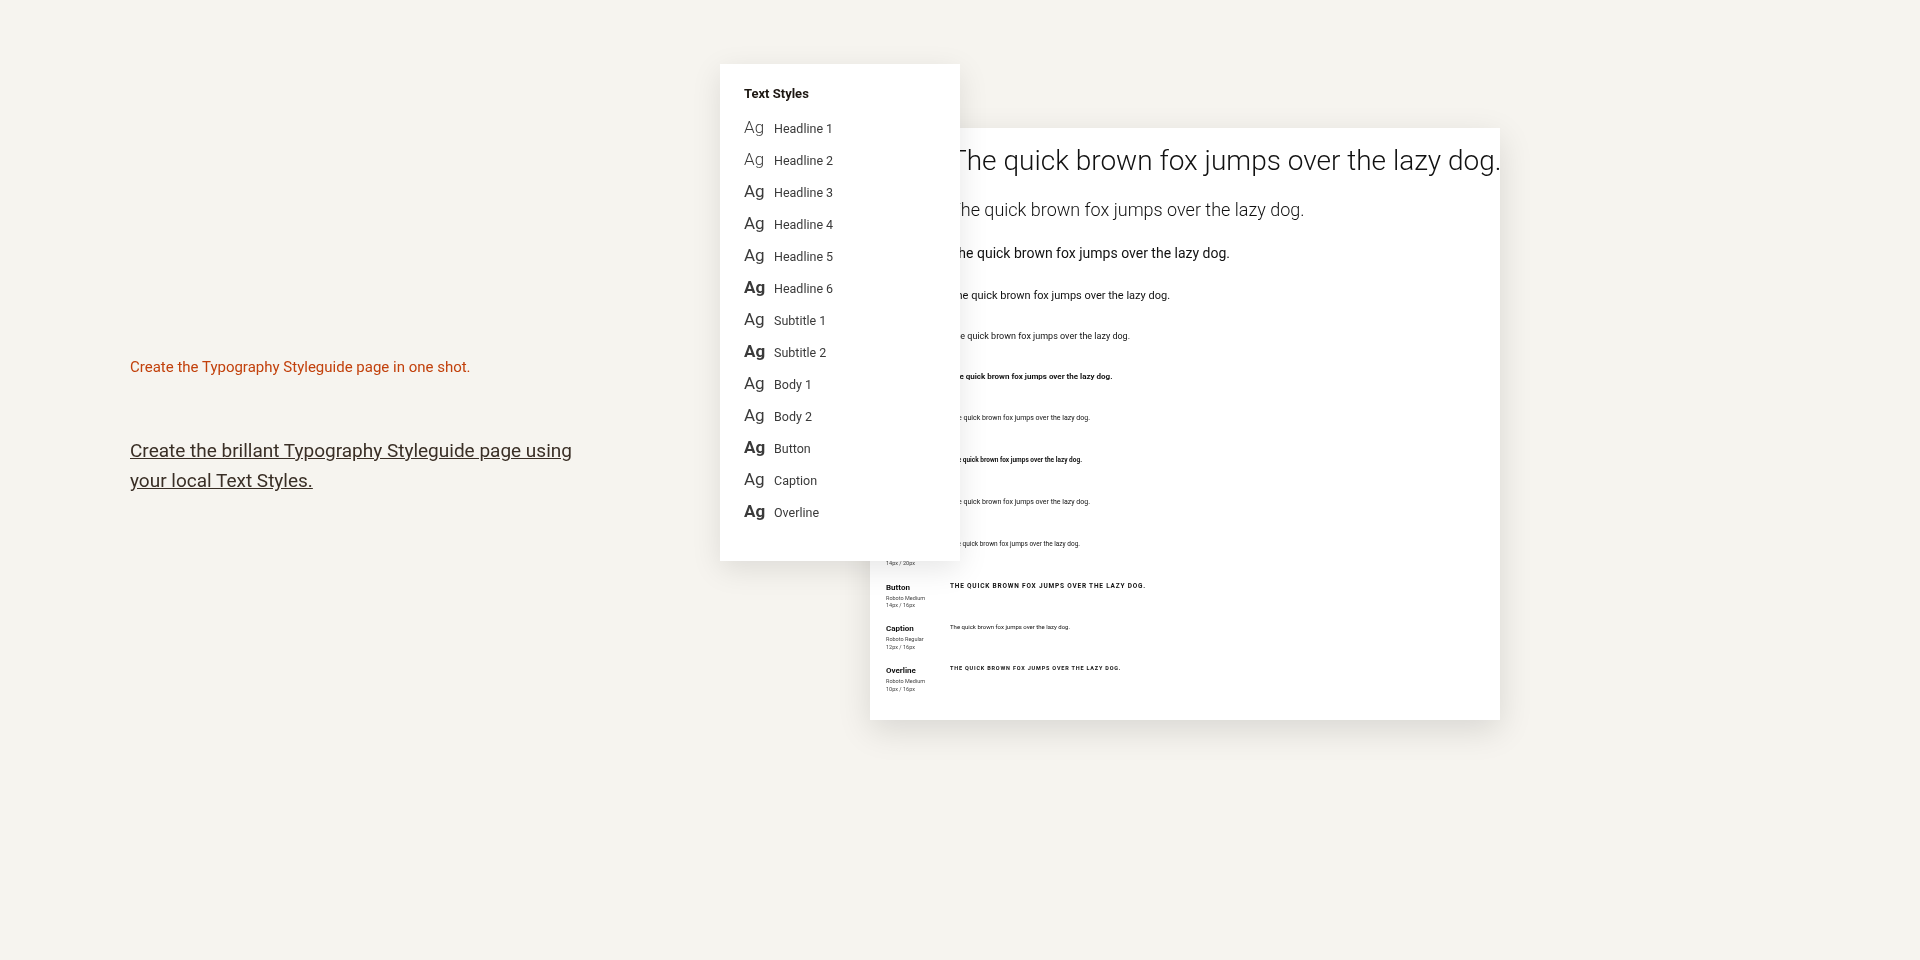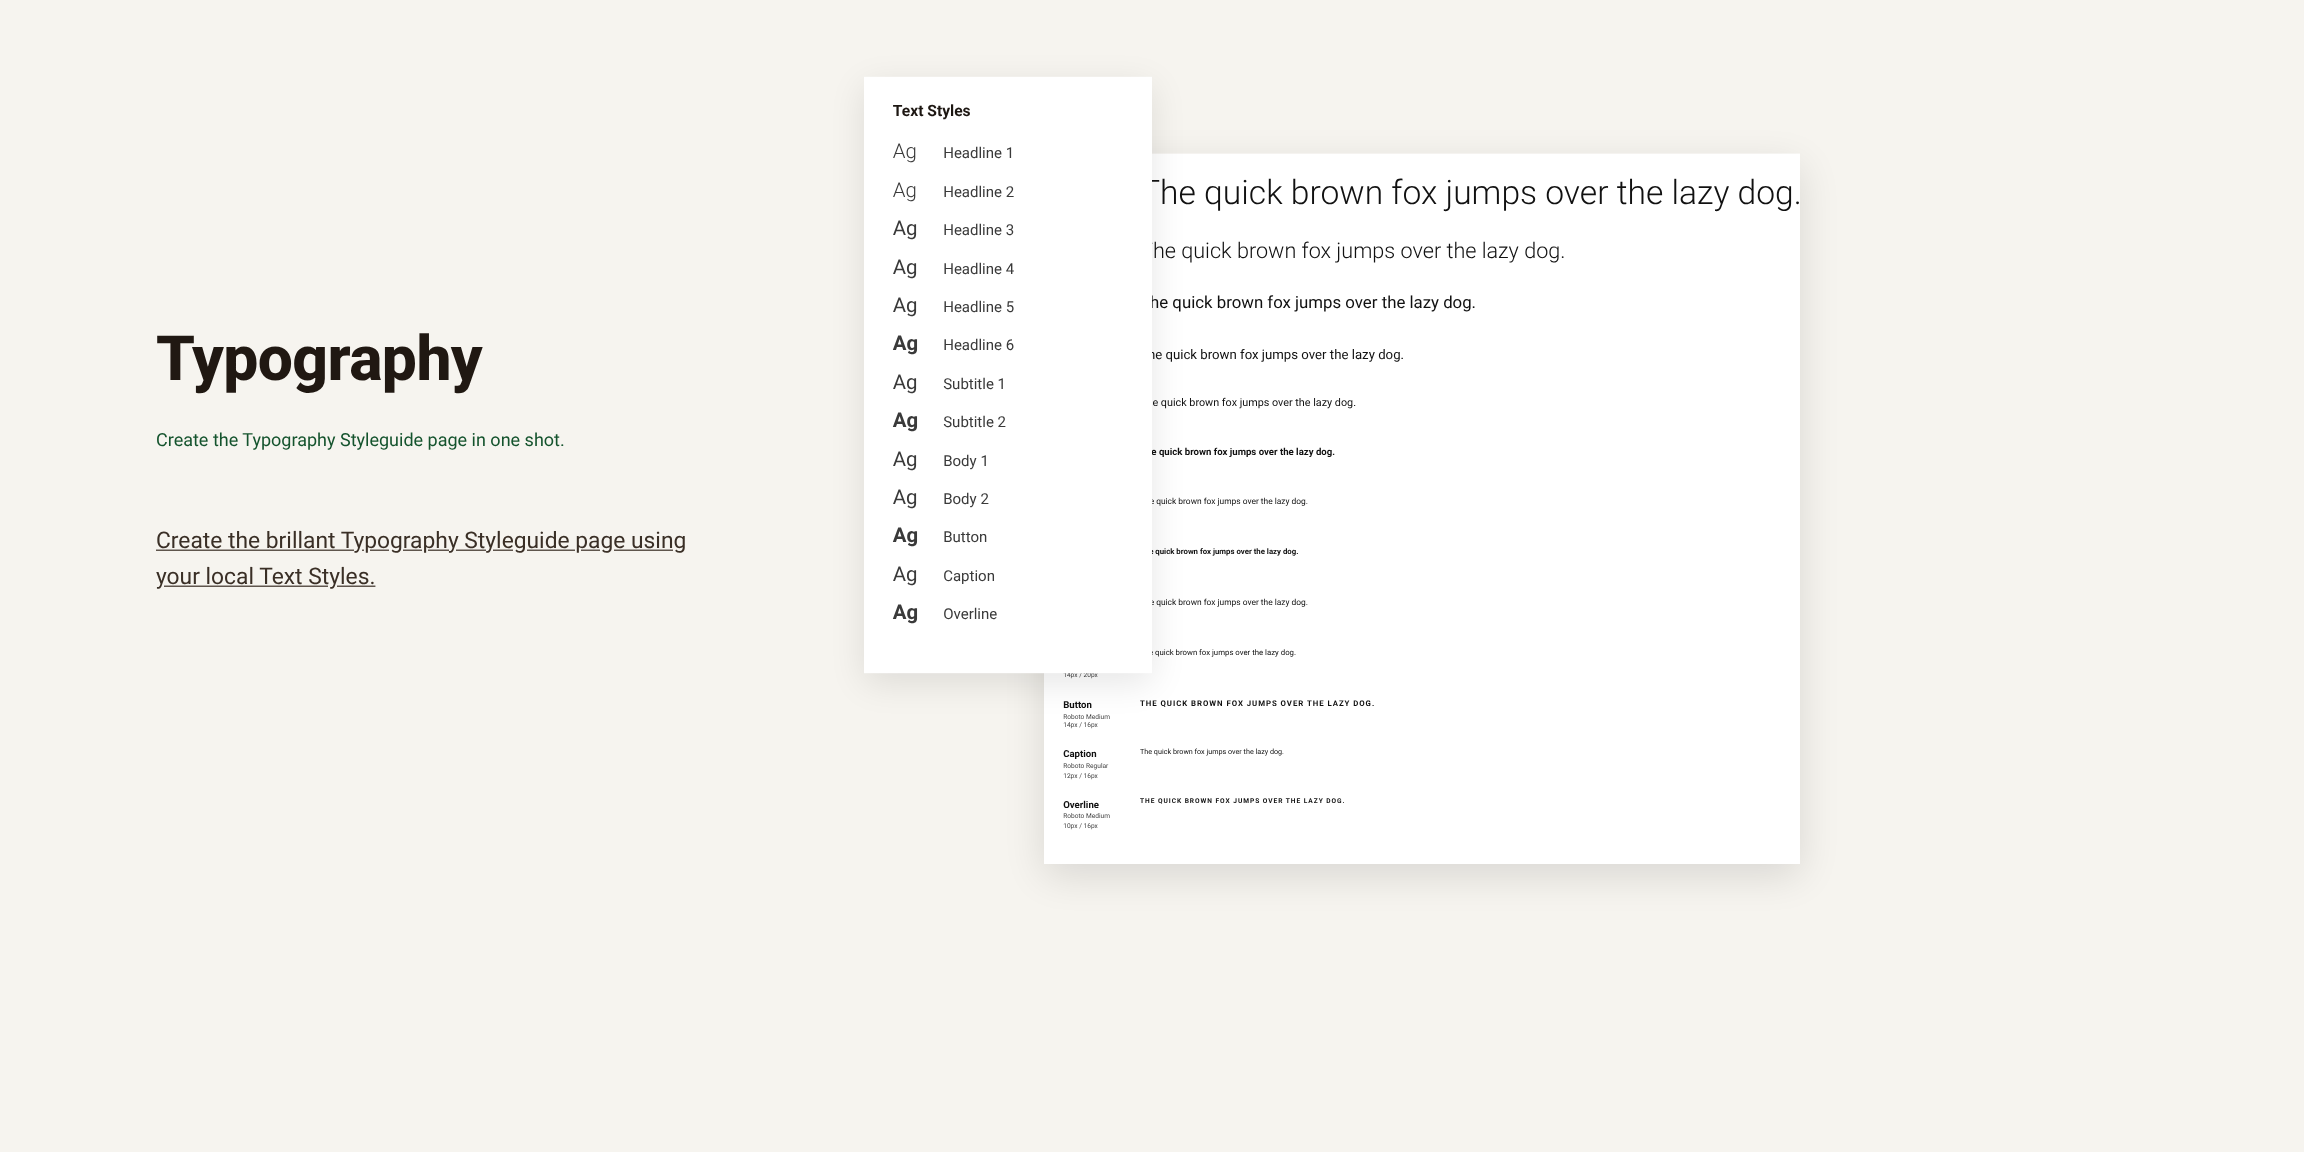--- a/index.html
+++ b/index.html
@@ -23,21 +23,21 @@
   .hero-title {
     font-size: 52px;
     font-weight: 800;
     line-height: 1.15;
     letter-spacing: -0.5px;
     color: #201812;
     margin-bottom: 28px;
   }
   .hero-subtitle {
     font-size: 15px;
-    color: #14532d;
+    color: #c2410c;
     margin-bottom: 60px;
   }
   .hero-body {
     font-size: 19px;
     line-height: 1.6;
     color: #3a2f26;
     max-width: 460px;
     text-decoration: underline;
   }
 
@@ -54,21 +54,21 @@
   }
   .sidebar-heading {
     font-size: 13px;
     font-weight: 700;
     color: #1d1712;
     margin-bottom: 18px;
   }
   .sidebar-row {
     display: flex;
     align-items: baseline;
-    gap: 16px;
+    gap: 4px;
     margin-bottom: 15px;
   }
   .sidebar-ag {
     font-size: 17px;
     color: #3a3a3a;
     width: 26px;
     line-height: 1;
   }
   .sidebar-label {
     font-size: 12.5px;
@@ -116,21 +116,21 @@
     color: #111;
     white-space: nowrap;
   }
   .caps { text-transform: uppercase; letter-spacing: 0.8px; }
 </style>
 </head>
 <body>
 
 <section class="hero">
   <h1 class="hero-title">
-    <span>Typography</span><br>
+    <br>
   </h1>
   <p class="hero-subtitle">Create the Typography Styleguide page in one shot.</p>
   <p class="hero-body">Create the brillant Typography Styleguide page using your local Text Styles.</p>
 </section>
 
 <aside class="sidebar-card">
   <div class="sidebar-heading">Text Styles</div>
   <div id="sidebar-list">
       <div class="sidebar-row">
         <span class="sidebar-ag w-light">Ag</span>

